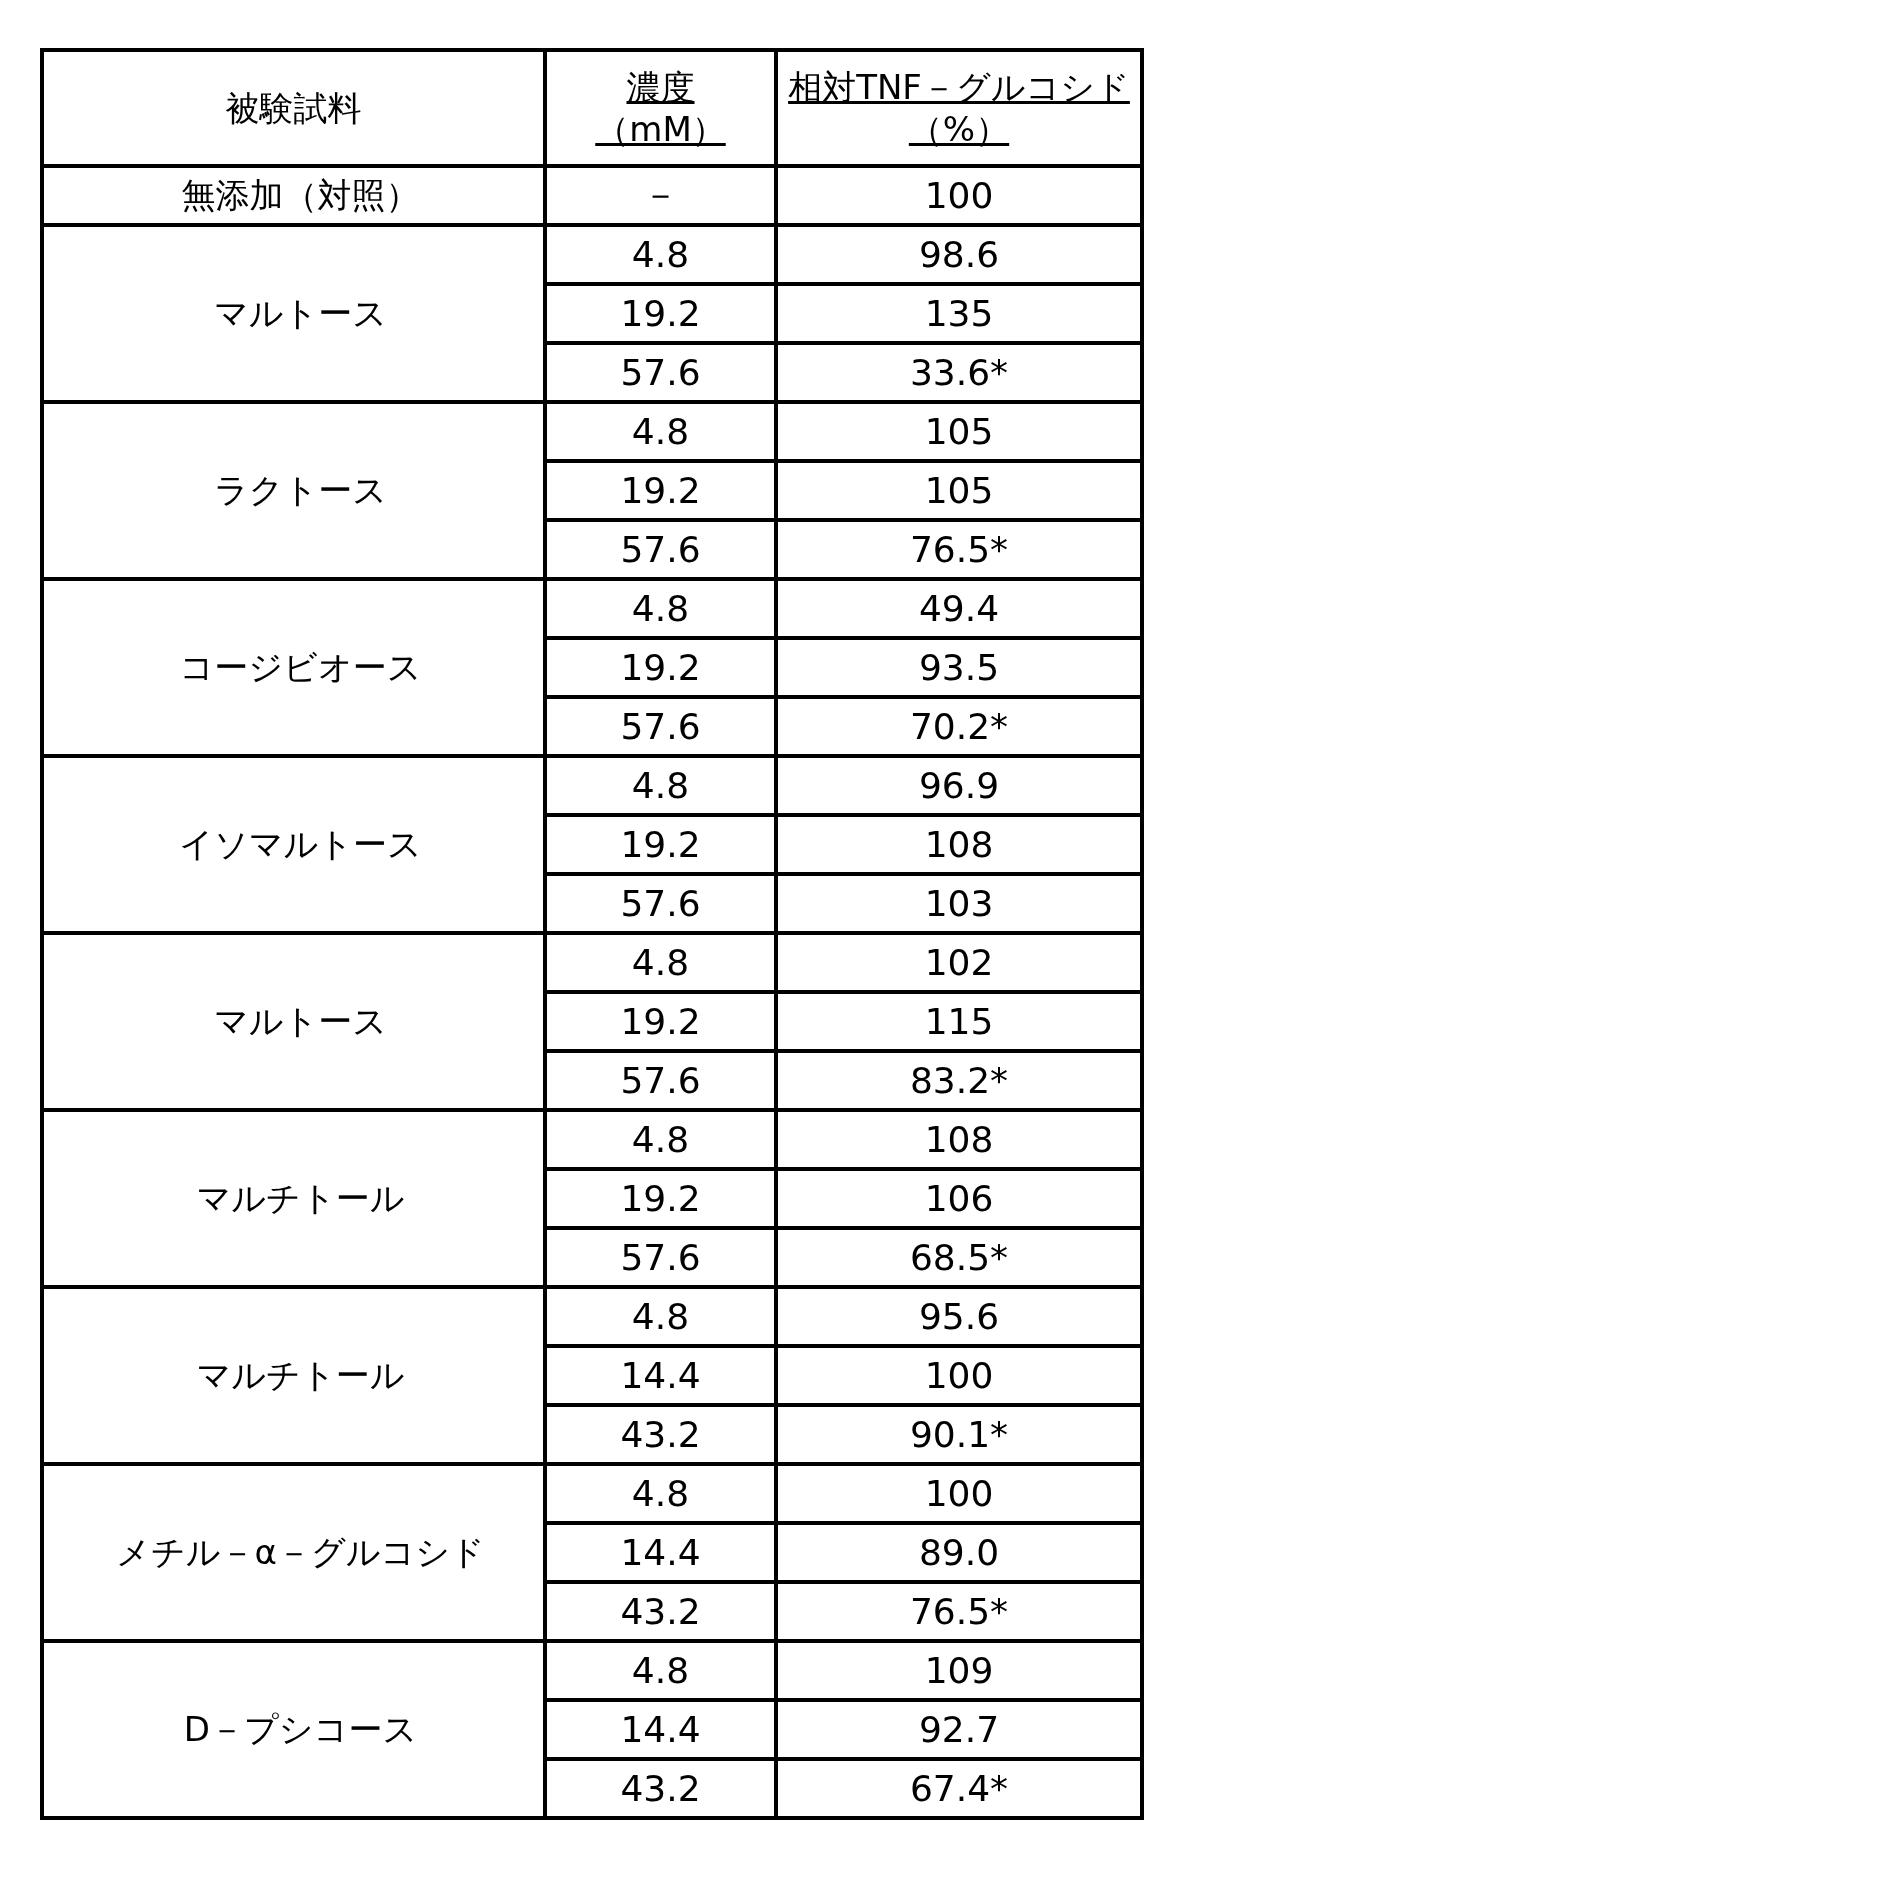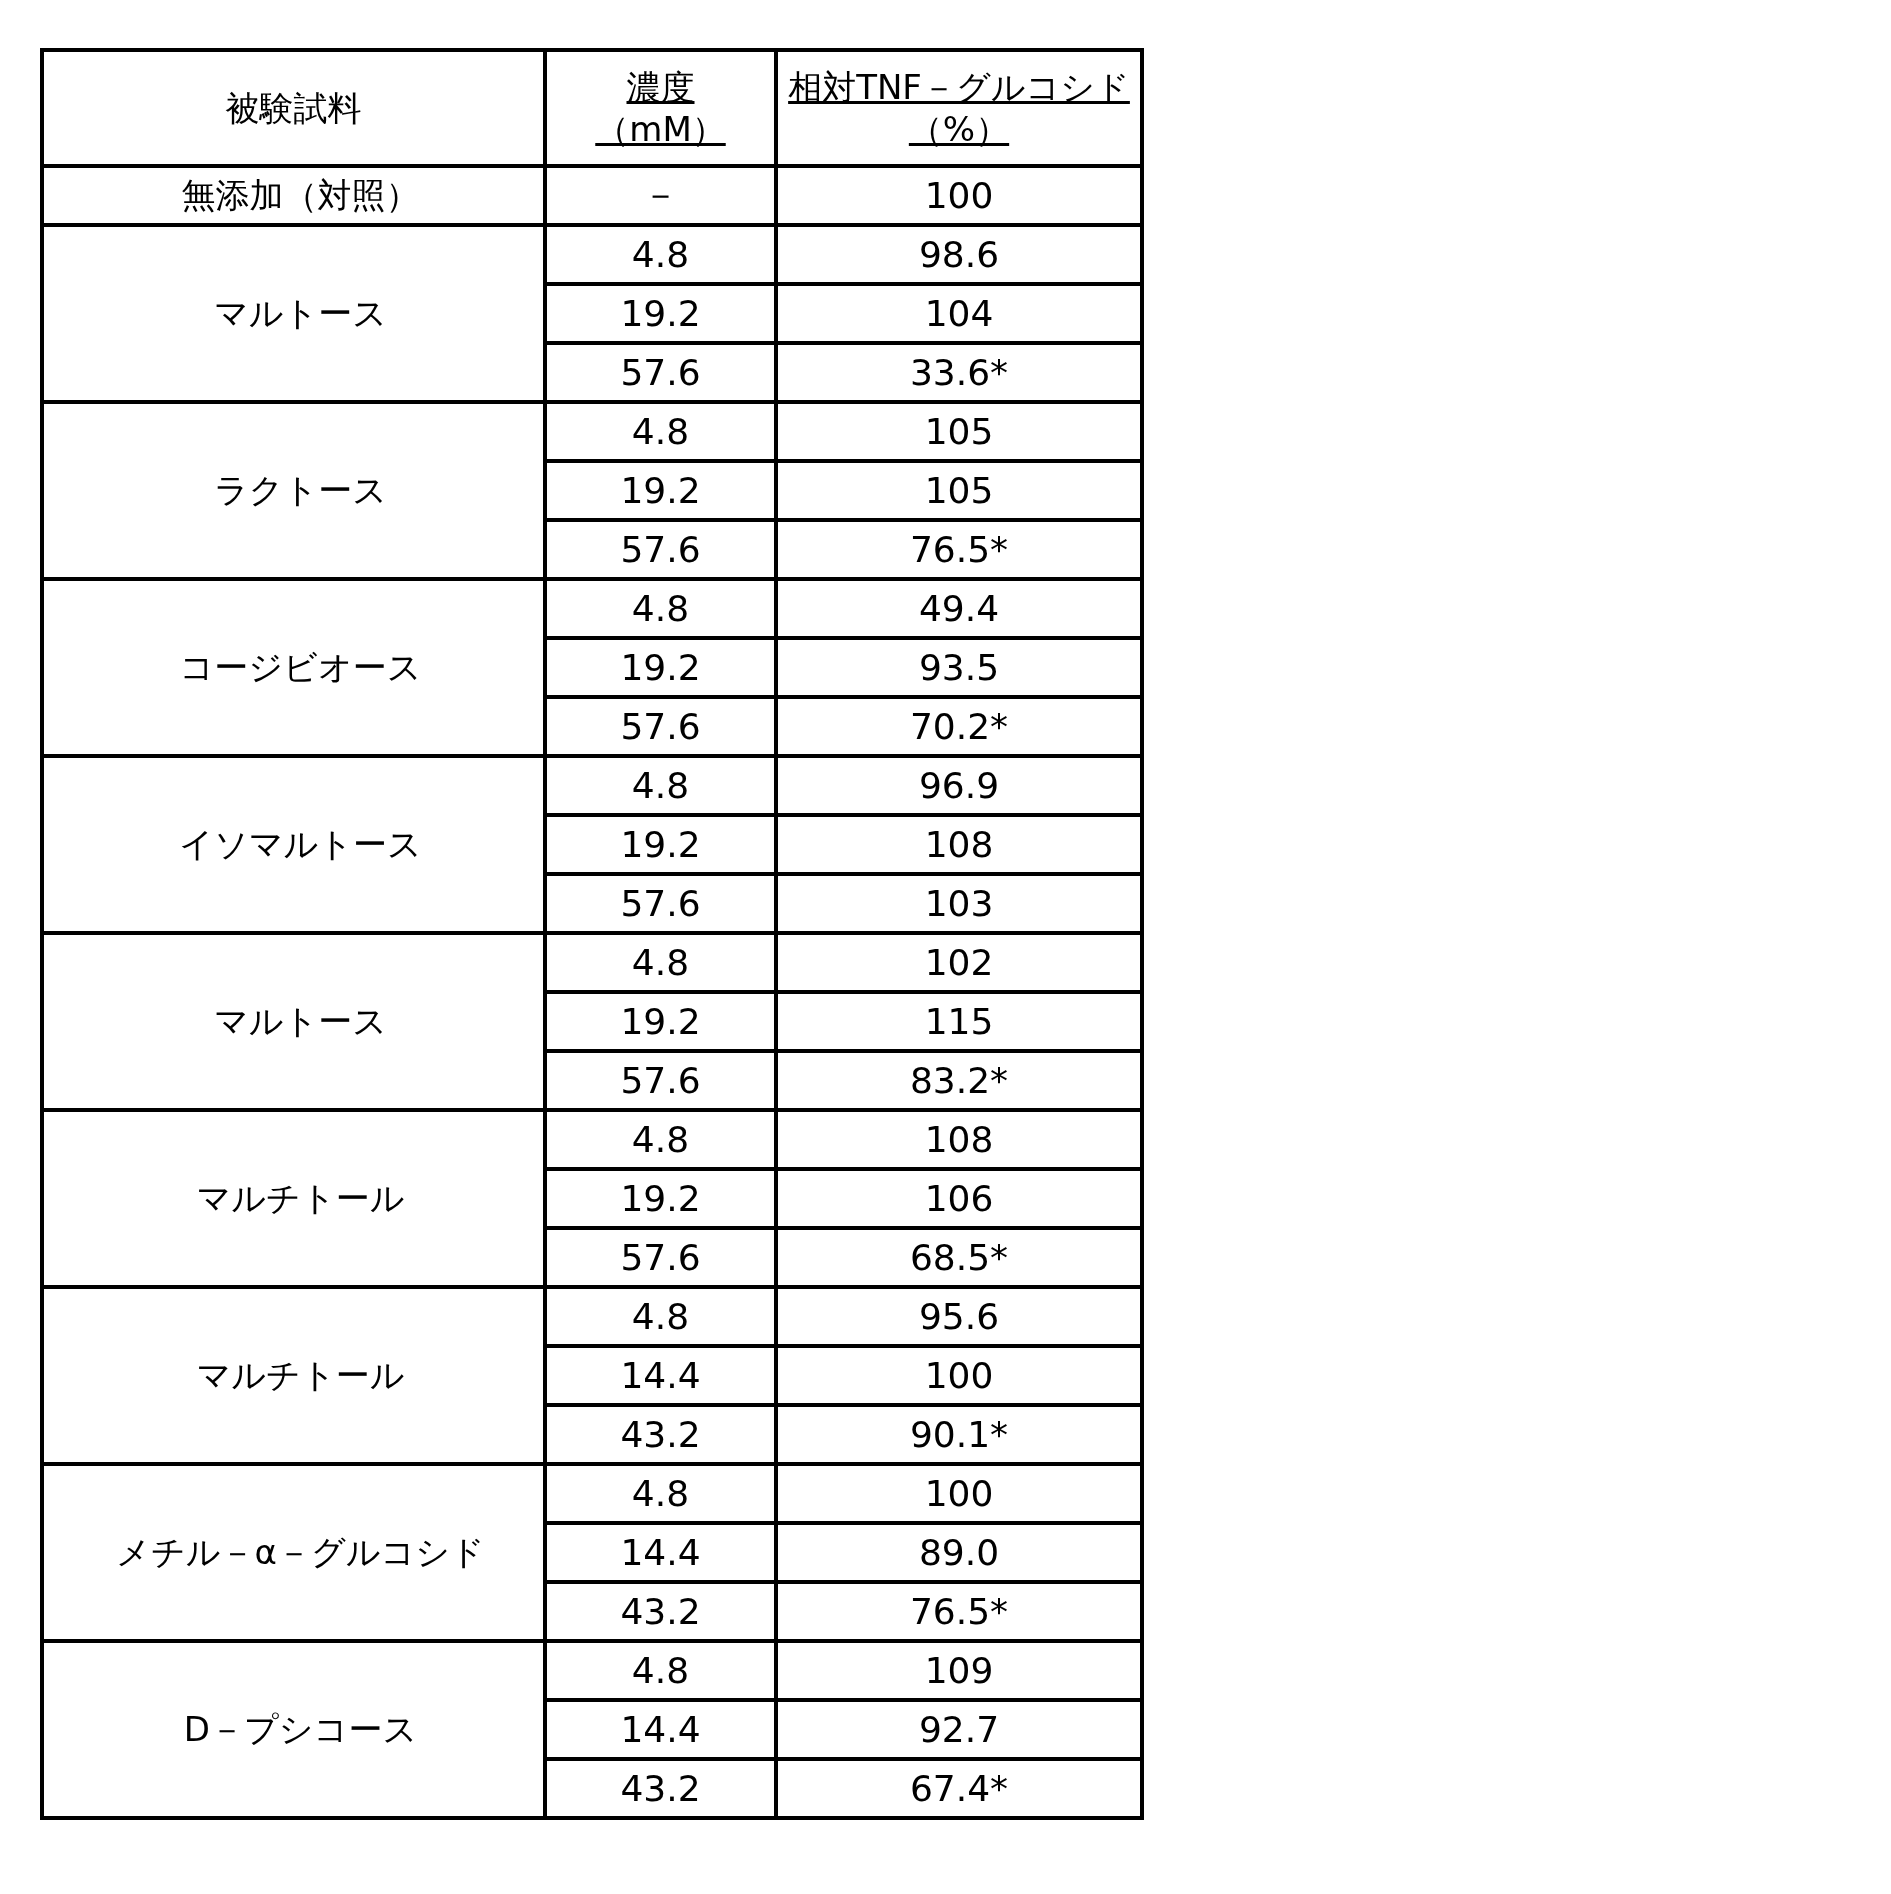--- a/index.html
+++ b/index.html
@@ -44,21 +44,21 @@
       <td>－</td>
       <td>100</td>
     </tr>
   <tr>
         <td class="name" rowspan="3">マルトース</td>
         <td>4.8</td>
         <td>98.6</td>
       </tr>
       <tr>
         <td>19.2</td>
-        <td>104</td>
+        <td>135</td>
       </tr>
       <tr>
         <td>57.6</td>
         <td>33.6*</td>
       </tr>
       <tr>
         <td class="name" rowspan="3">ラクトース</td>
         <td>4.8</td>
         <td>105</td>
       </tr>

